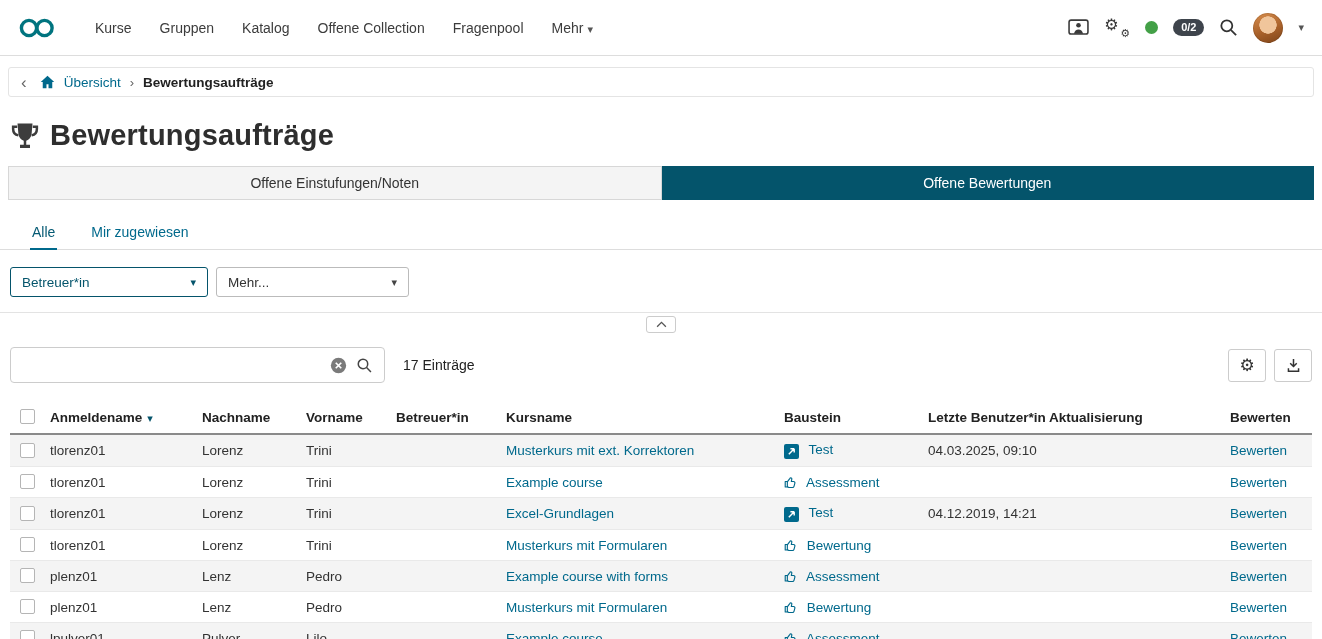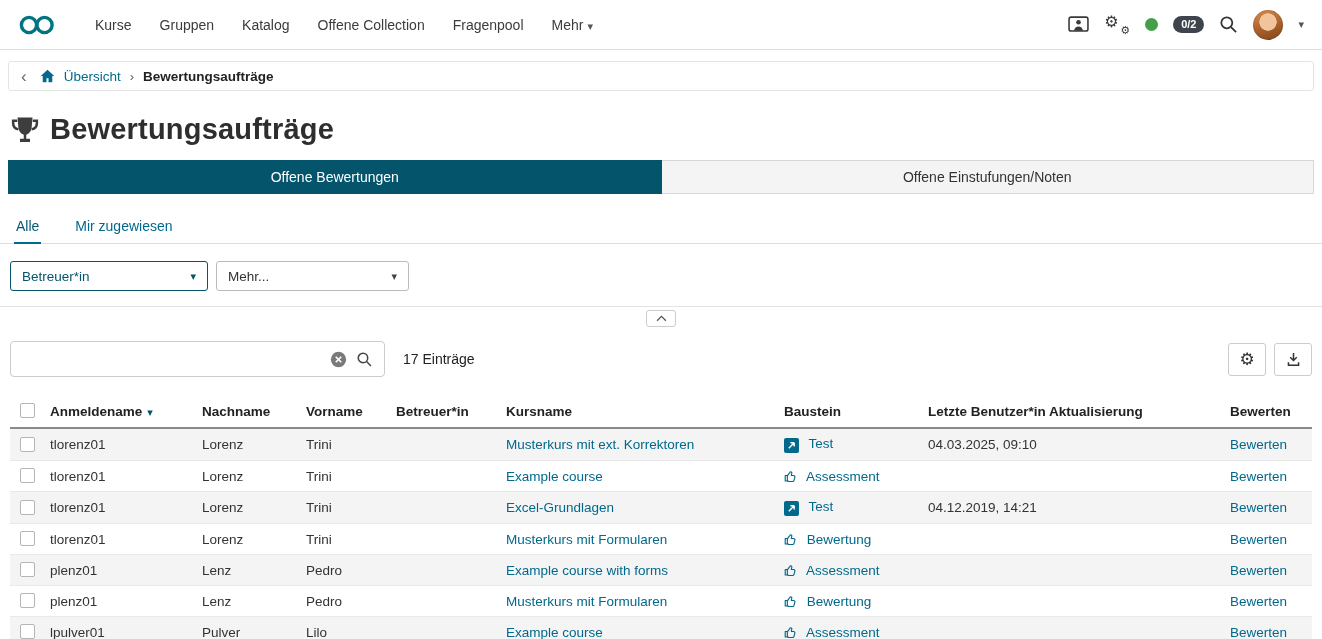--- a/index.html
+++ b/index.html
@@ -11,21 +11,21 @@
     --badge-bg:#3e444c;
     --text:#333;
     --border:#d7d7d7;
   }
   html,body{width:1322px;height:639px;overflow:hidden;background:#fff;
     font-family:"Liberation Sans","DejaVu Sans",sans-serif;color:var(--text);font-size:14px;}
   a{text-decoration:none;color:var(--brand);cursor:pointer;}
   button{font-family:inherit;cursor:pointer;background:none;border:none;}
 
   
-  .navbar{height:50px;border-bottom:1px solid #ddd;display:flex;align-items:center;padding:0 18px;}
+  .navbar{height:56px;border-bottom:1px solid #ddd;display:flex;align-items:center;padding:0 18px;}
   .logo{display:flex;align-items:center;margin-right:26px;cursor:pointer;}
   .nav-items{display:flex;align-items:center;gap:2px;}
   .nav-item{color:#3c3c3c;padding:6px 13px;font-size:14px;white-space:nowrap;}
   .nav-item .sm-caret{font-size:11px;color:#555;margin-left:4px;}
   .nav-right{margin-left:auto;display:flex;align-items:center;gap:15px;}
   .nav-ico{display:inline-flex;align-items:center;justify-content:center;cursor:pointer;}
   .gears{position:relative;width:26px;height:22px;color:#3a3a3a;}
   .gears .g1{font-size:16px;position:absolute;left:0;top:0;line-height:1;}
   .gears .g2{font-size:11px;position:absolute;right:0;bottom:0;line-height:1;}
   .status-dot{width:13px;height:13px;border-radius:50%;background:var(--green);display:inline-block;}
@@ -53,21 +53,21 @@
 
   
   .tabs{margin:14px 8px 0;display:flex;}
   .tab{flex:1;height:34px;display:flex;align-items:center;justify-content:center;
     background:#f4f4f4;border:1px solid var(--border);border-left-width:0;
     font-size:14px;color:#333;cursor:pointer;}
   .tab:first-child{border-left-width:1px;}
   .tab.active{background:var(--tab-active);color:#fff;border-color:var(--tab-active);}
 
   
-  .subtabs{margin:16px 0 0;padding:0 14px;border-bottom:1px solid #ddd;}
+  .subtabs{margin:16px 0 0;padding:0 30px;border-bottom:1px solid #ddd;}
   .subtab{display:inline-block;padding:8px 2px;margin-right:28px;color:var(--brand);font-size:14px;}
   .subtab.active{border-bottom:2px solid var(--brand);margin-bottom:-1px;color:#055a74;}
 
   
   .filters{margin:17px 10px 0;display:flex;gap:8px;}
   .filter-btn{height:30px;border:1px solid #bbb;border-radius:3px;background:#fff;
     display:flex;align-items:center;justify-content:space-between;padding:0 11px;
     font-size:13.5px;color:#333;}
   .filter-btn .f-caret{font-size:11px;margin-left:14px;color:#444;}
   .filter-btn.primary{border-color:var(--tab-active);color:var(--tab-active);width:198px;}
@@ -168,22 +168,22 @@
   <span class="trophy">
     <svg viewBox="0 0 24 22" width="30" height="28">
       <path fill="#3d3d3d" d="M6 1h12l-.7 8.2c-.3 2.8-2.1 5-4.3 5.6V18h3v2.5H8V18h3v-3.2c-2.2-.6-4-2.8-4.3-5.6z"></path>
       <path fill="none" stroke="#3d3d3d" stroke-width="2" d="M5.8 3.5H2.5v1.8c0 2.6 1.8 4.7 4.2 5.2 M18.2 3.5h3.3v1.8c0 2.6-1.8 4.7-4.2 5.2"></path>
     </svg>
   </span>
   <h1>Bewertungsaufträge</h1>
 </div>
 
 <div class="tabs">
+  <div class="tab">Offene Einstufungen/Noten</div>
   <div class="tab active">Offene Bewertungen</div>
-  <div class="tab">Offene Einstufungen/Noten</div>
 </div>
 
 <div class="subtabs">
   <a class="subtab active">Alle</a>
   <a class="subtab">Mir zugewiesen</a>
 </div>
 
 <div class="filters">
   <button class="filter-btn primary">
     <span>Betreuer*in</span>

